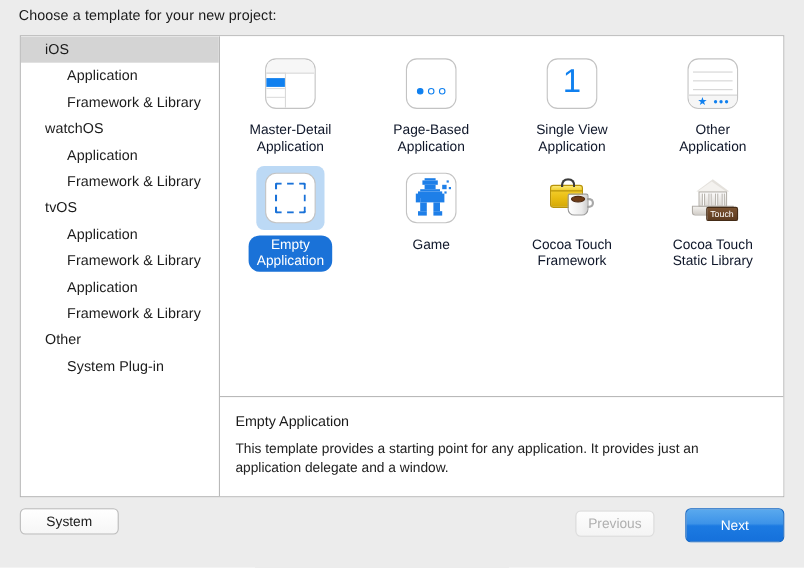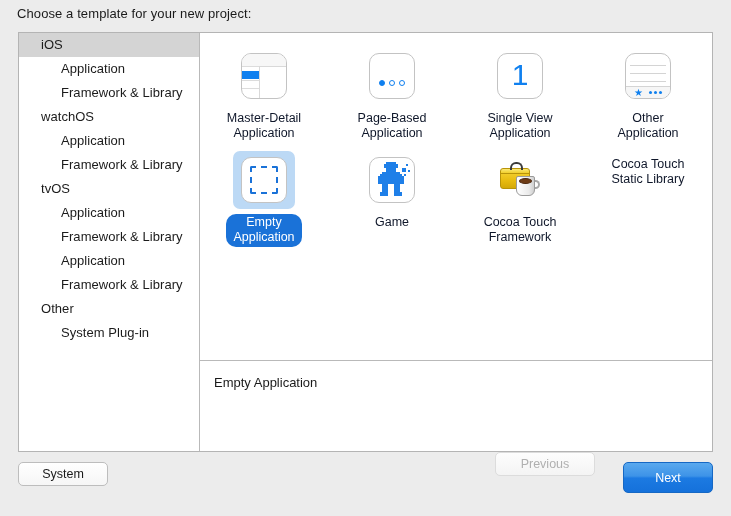--- a/index.html
+++ b/index.html
@@ -394,22 +394,22 @@
     user-select: none;
   }
   .btn-cancel {
     left: 18px; top: 10px;
     width: 90px; height: 24px;
     background: linear-gradient(180deg,#ffffff 0%, #f6f6f6 100%);
     border: 1px solid #bdbdbd;
     color: #1a1a1a;
   }
   .btn-prev {
-    right: 136px; top: 0;
-    width: 100px; height: 24px;
+    right: 136px; top: 12px;
+    width: 72px; height: 24px;
     background: linear-gradient(180deg,#fdfdfd 0%, #f4f4f4 100%);
     border: 1px solid #dcdcdc;
     color: #b0b0b0;
   }
   .btn-next {
     right: 18px; top: 10px;
     width: 90px; height: 31px;
     background: linear-gradient(180deg,#5aa9ee 0%, #3d93e8 45%, #1c7ae2 52%, #1571db 100%);
     border: 1px solid #1668c4;
     color: #ffffff;
@@ -568,30 +568,44 @@
                   <div class="ct-coffee"></div>
                 </div>
               </div>
             </div>
             <div class="tpl-label">
               <div>Cocoa Touch</div>
               <div>Framework</div>
             </div>
           </div>
           <div class="cell">
+            <div class="tile">
+              <div class="icn">
+                <div class="cb-roof"></div>
+                <div class="cb-roof2"></div>
+                <div class="cb-body"></div>
+                <div class="cb-col" style="left:13px"></div>
+                <div class="cb-col" style="left:19px"></div>
+                <div class="cb-col" style="left:25px"></div>
+                <div class="cb-col" style="left:31px"></div>
+                <div class="cb-steps"></div>
+                <div class="cb-badge">Touch</div>
+              </div>
+            </div>
             <div class="tpl-label">
               <div>Cocoa Touch</div>
               <div>Static Library</div>
             </div>
           </div>
         </div>
     </div>
 
     <div class="desc">
       <div class="desc-title">Empty Application</div>
+      <div class="desc-body">This template provides a starting point for any application. It provides just an application delegate and a window.</div>
     </div>
 
   </div>
 </div>
 
 <div class="btn-bar">
   <div class="btn btn-cancel">System</div>
   <div class="btn btn-prev">Previous</div>
   <div class="btn btn-next">Next</div>
 </div>

